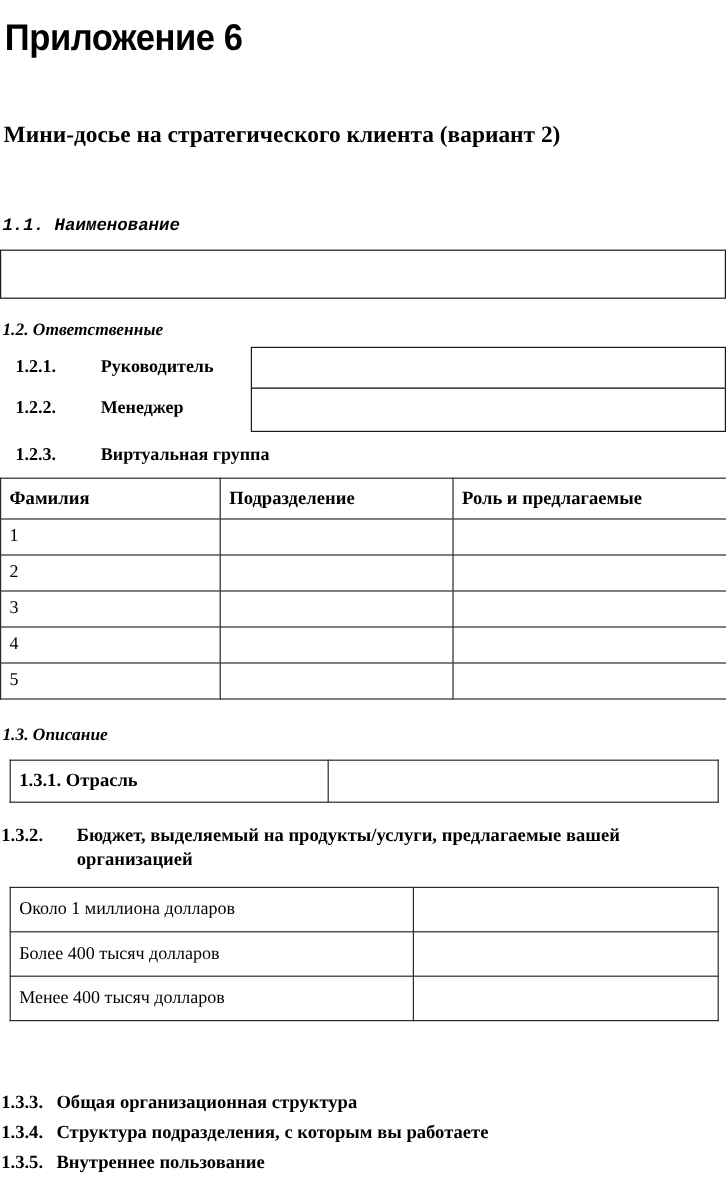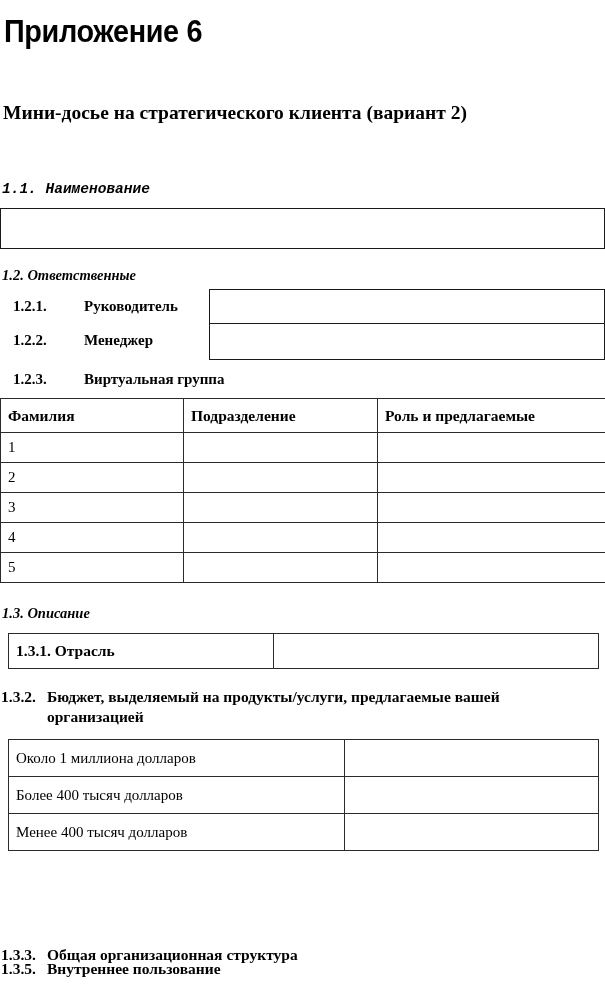--- a/index.html
+++ b/index.html
@@ -221,21 +221,21 @@
       <col style="width:325px;">
     </colgroup>
     <tbody>
       <tr>
         <td class="label">1.3.1. Отрасль</td>
         <td></td>
       </tr>
     </tbody>
   </table>
 
-  <div class="hang-item" style="left:1px; top:687px; width:580px;">
+  <div class="hang-item" style="left:1px; top:687px; width:580px;padding-left:17px;">
     <span class="hnum">1.3.2.</span>
     <span class="htext">Бюджет, выделяемый на продукты/услуги, предлагаемые вашей организацией</span>
   </div>
 
   <table class="doc-table" id="budget-table">
     <colgroup>
       <col style="width:336px;">
       <col style="width:254px;">
     </colgroup>
     <tbody>
@@ -247,24 +247,28 @@
         <td>Более 400 тысяч долларов</td>
         <td></td>
       </tr>
       <tr>
         <td>Менее 400 тысяч долларов</td>
         <td></td>
       </tr>
     </tbody>
   </table>
 
-  <div class="hang-item" style="left:1px; top:909px; width:580px;margin-top:36px;">
+  <div class="hang-item" style="left:1px; top:909px; width:580px;">
     <span class="hnum">1.3.3.</span>
     <span class="htext">Общая организационная структура</span>
   </div>
 
+  <div class="hang-item" style="left:1px; top:934px; width:580px;">
+    <span class="hnum">1.3.4.</span>
+    <span class="htext">Структура подразделения, с которым вы работаете</span>
+  </div>
 
   <div class="hang-item" style="left:1px; top:959px; width:580px;">
     <span class="hnum">1.3.5.</span>
     <span class="htext">Внутреннее пользование</span>
   </div>
 
 </div>
 
 </body></html>

